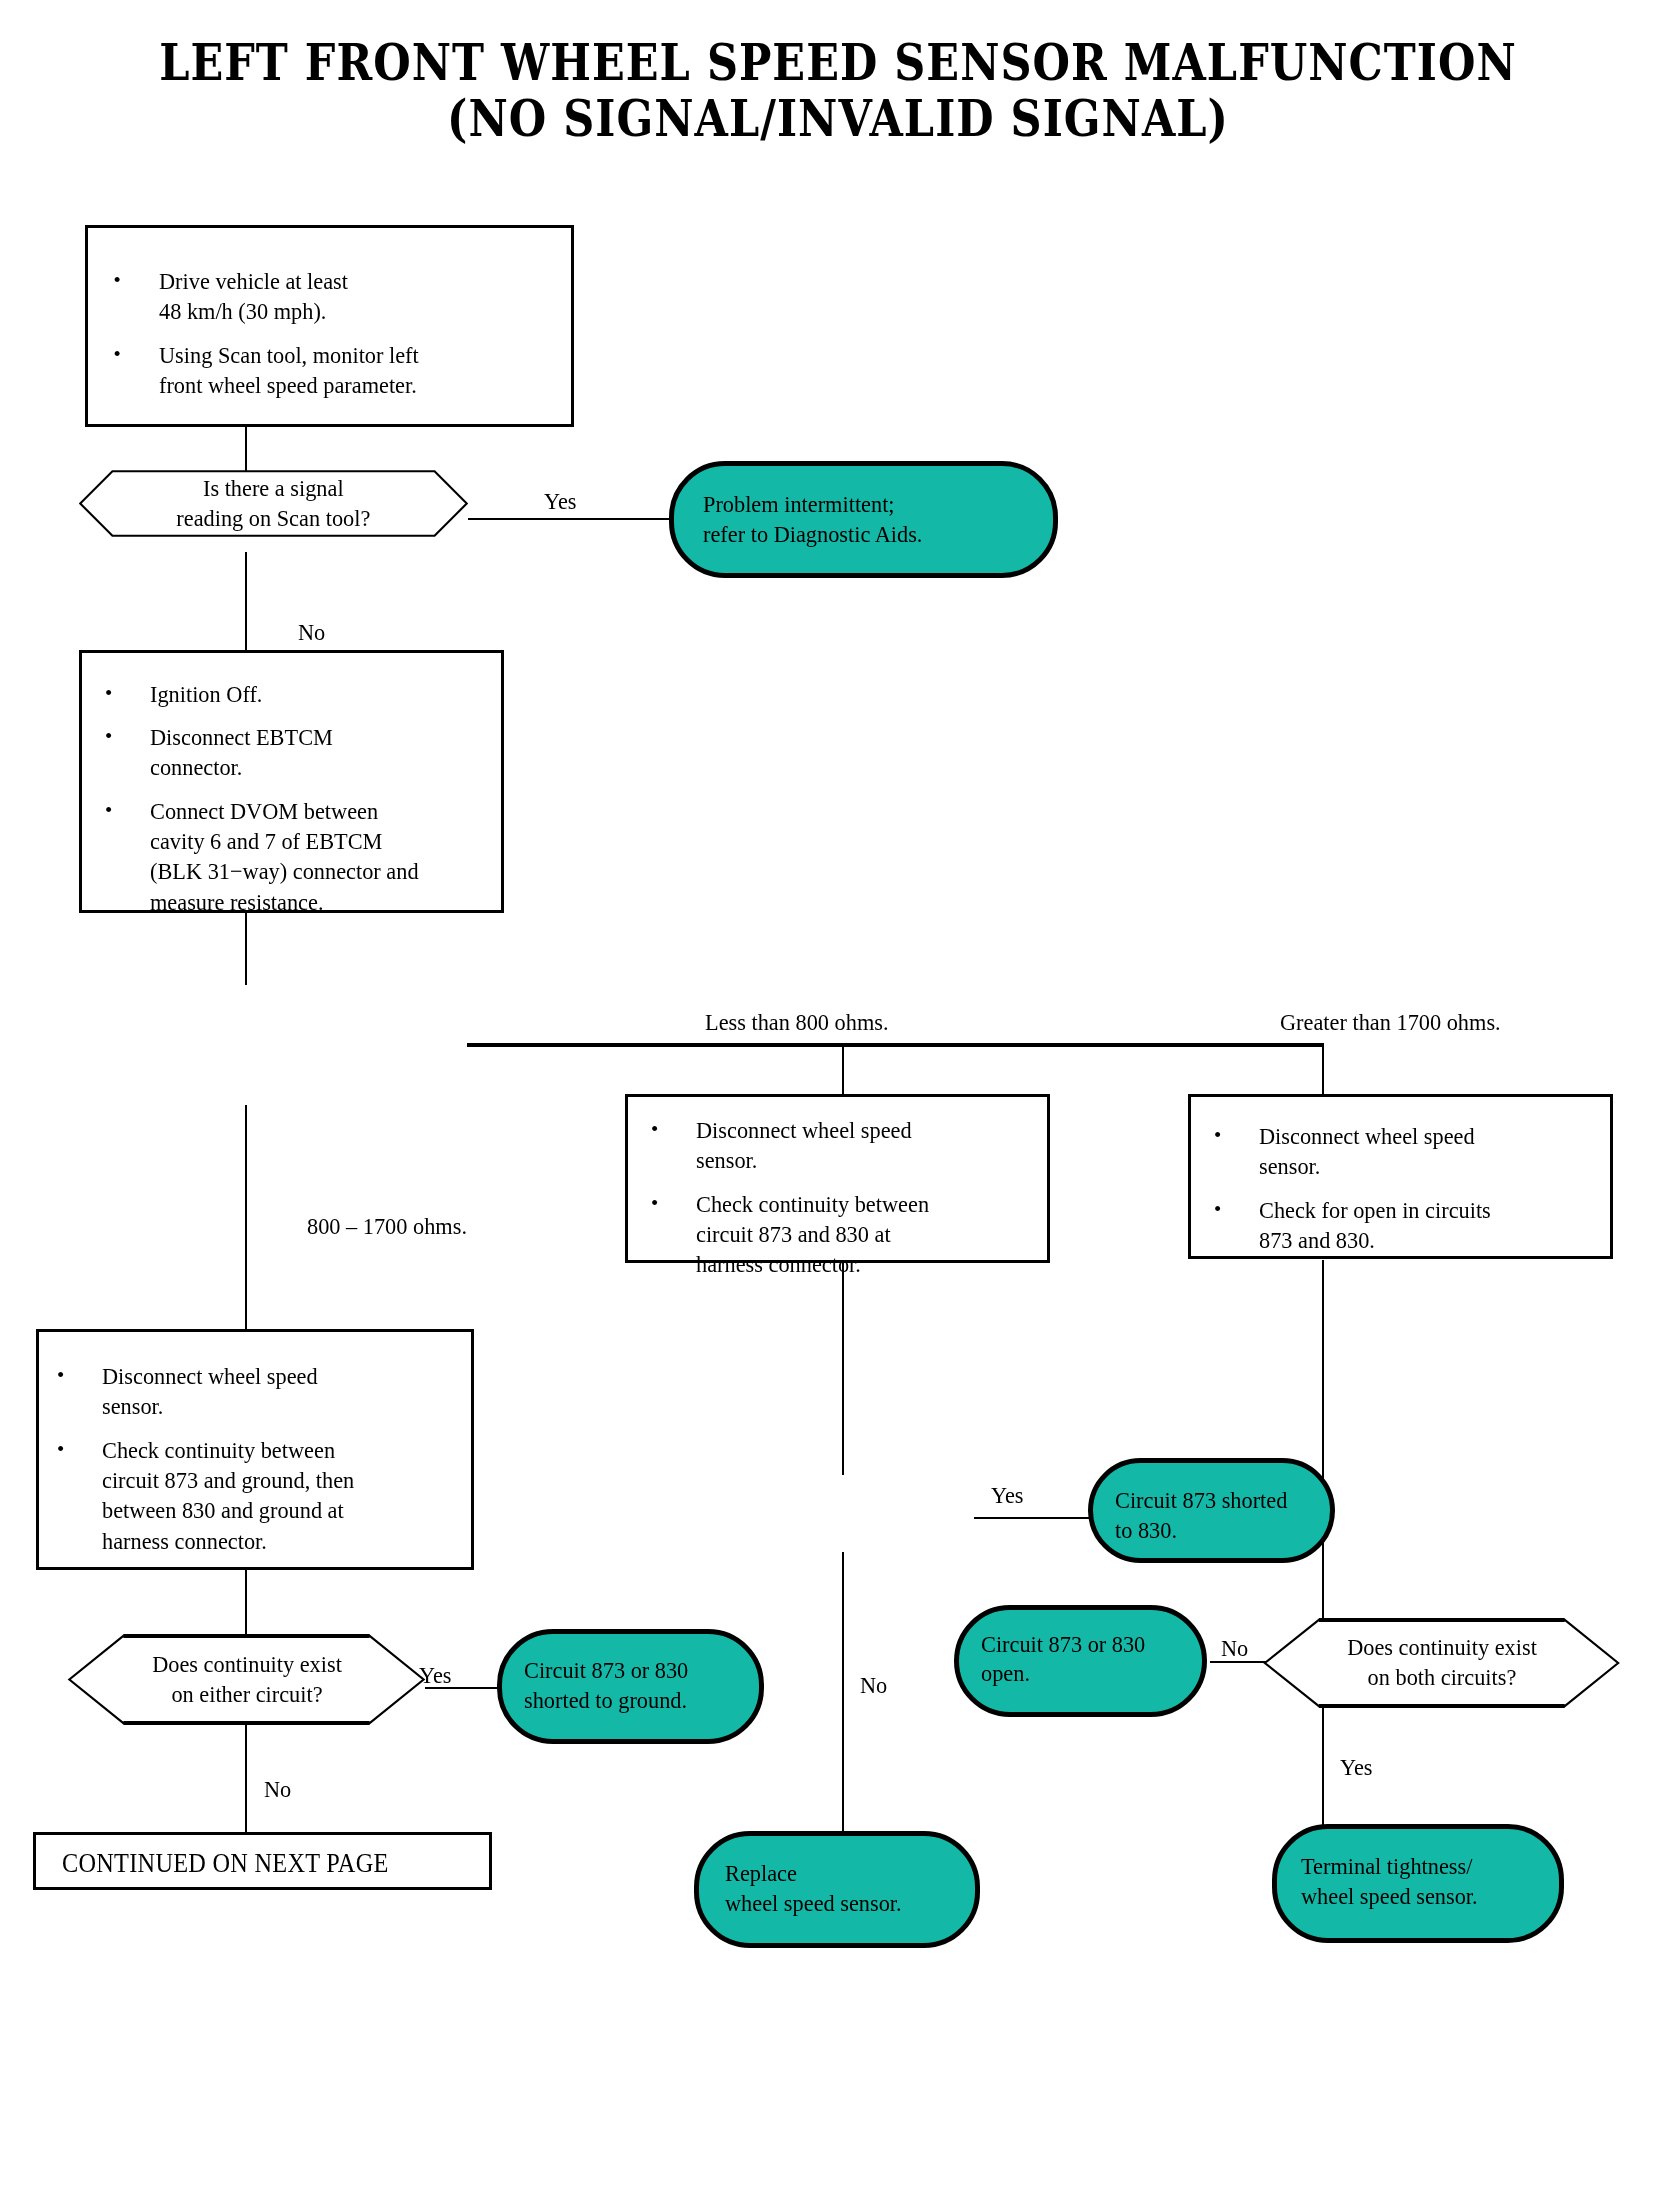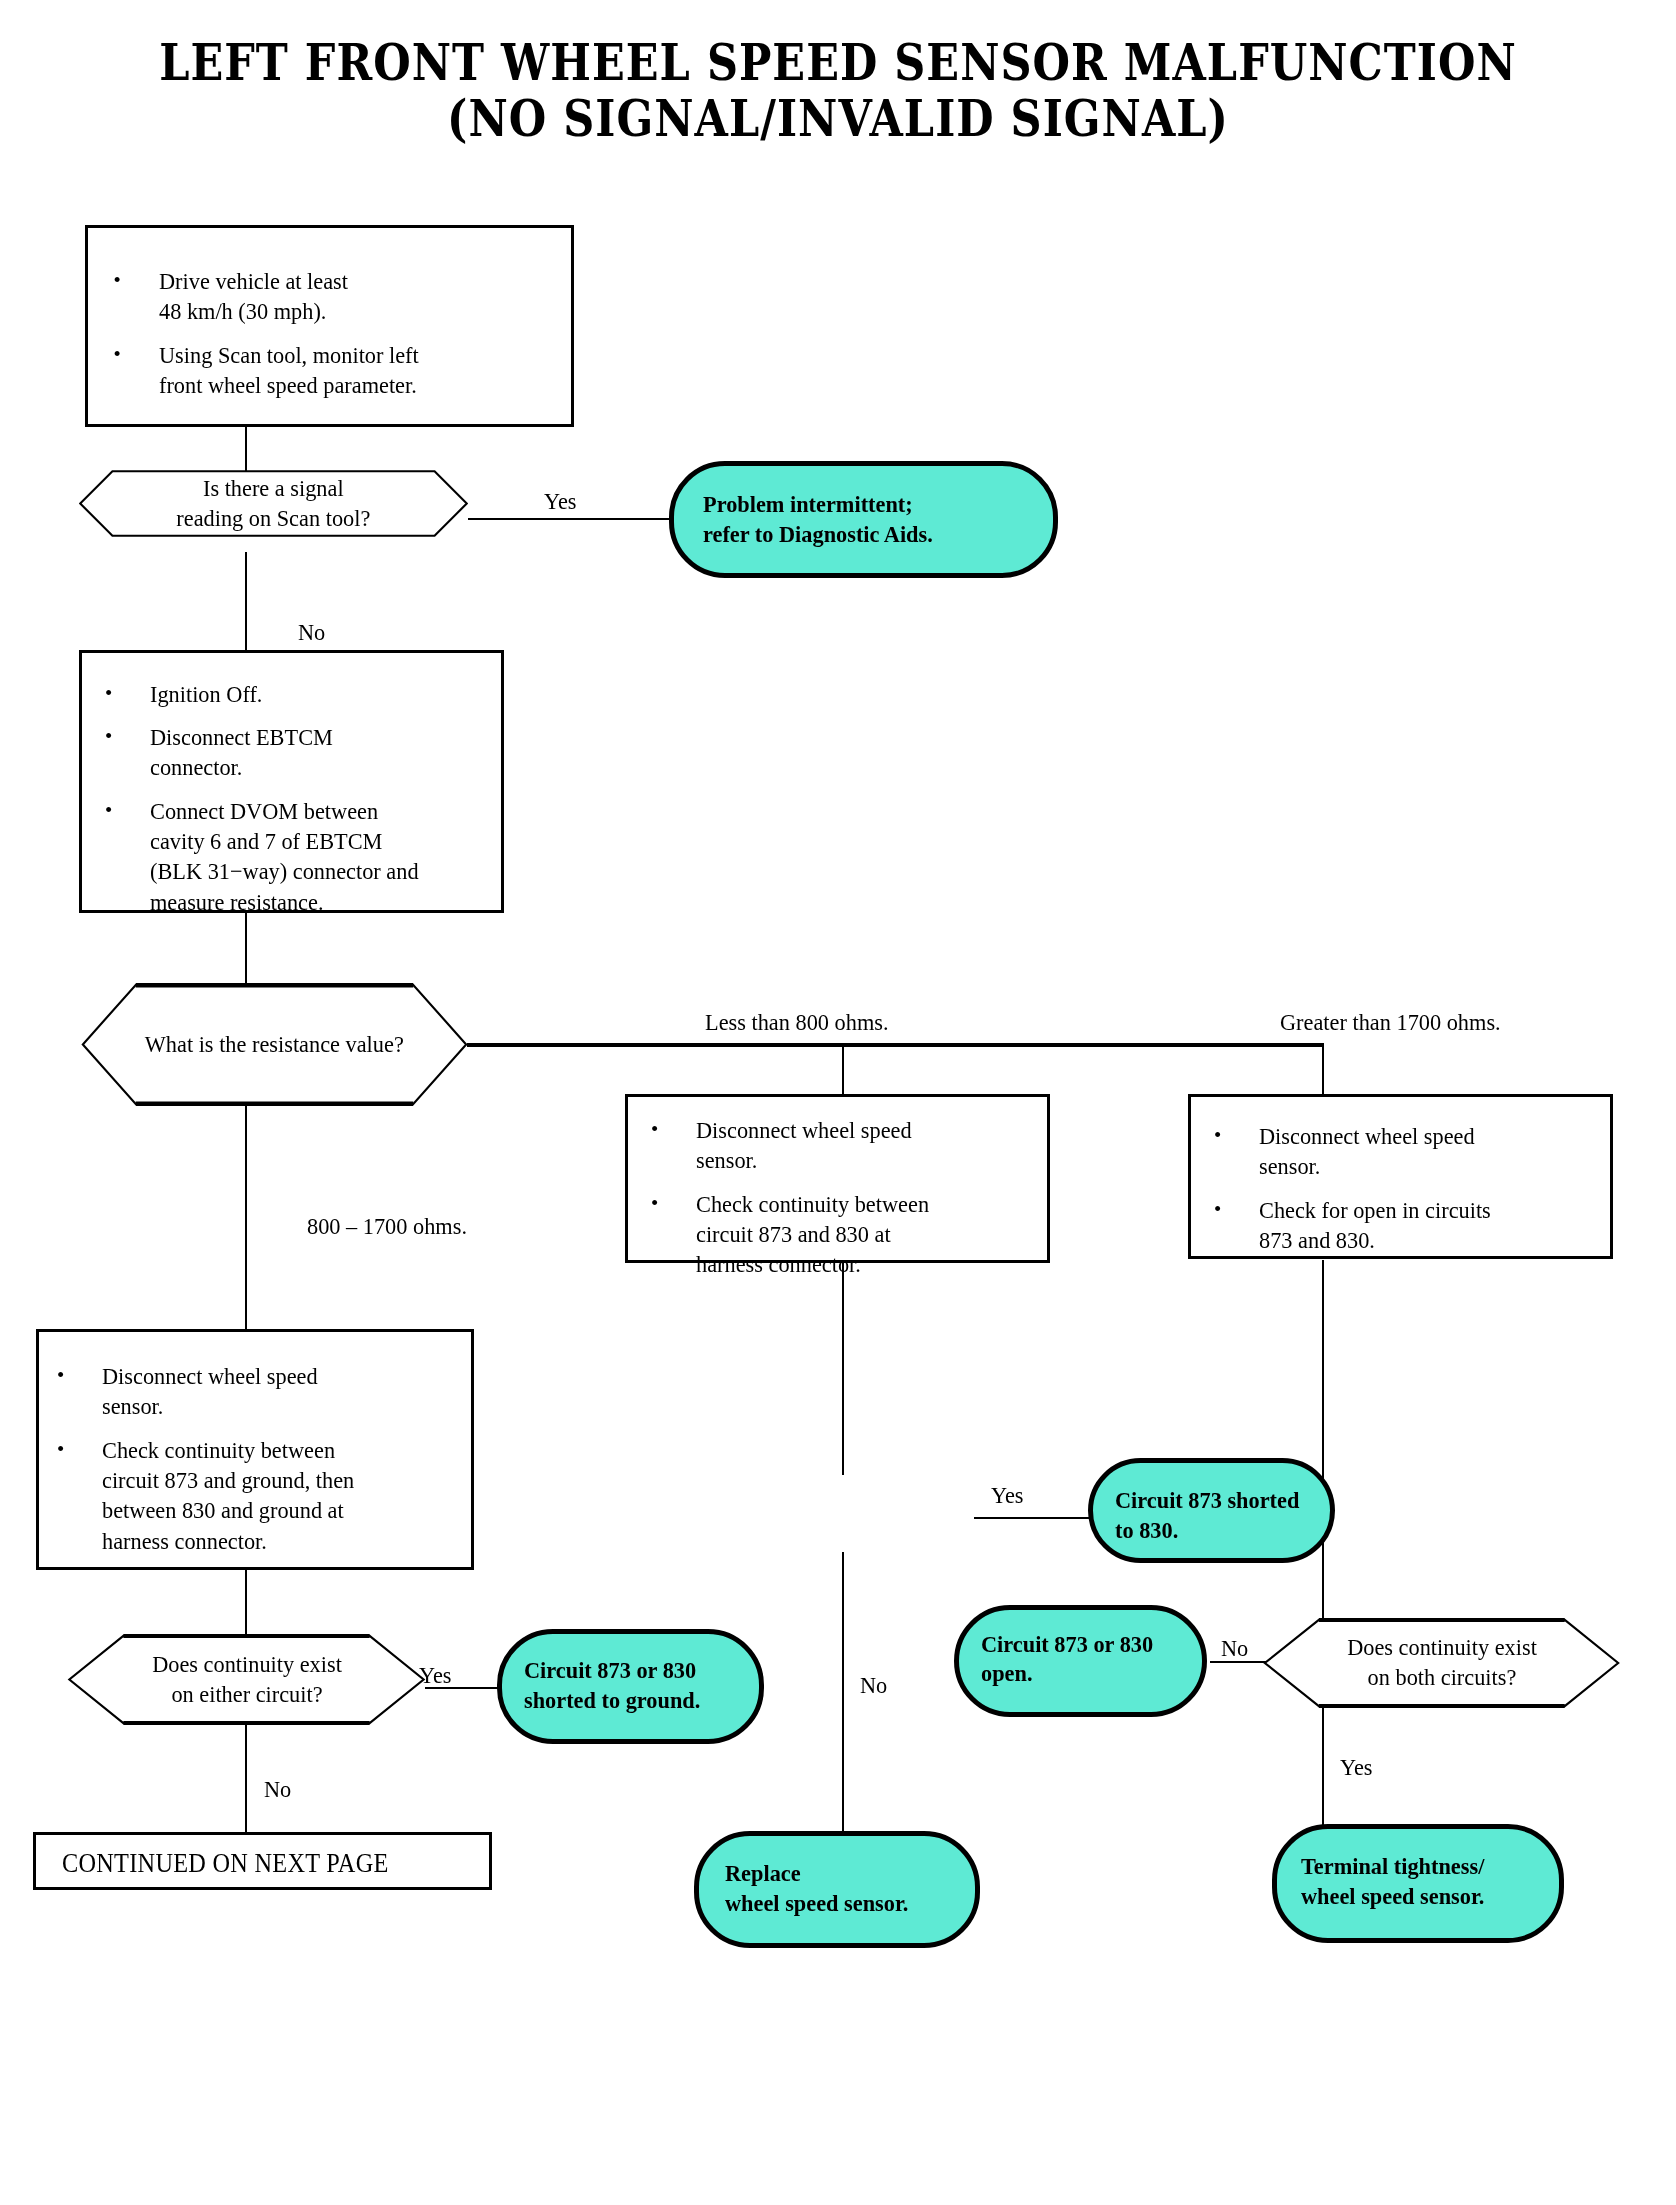--- a/index.html
+++ b/index.html
@@ -40,22 +40,21 @@
     position: absolute;
     box-sizing: border-box;
     border: 3px solid #000;
     background: #fff;
   }
   .term {
     position: absolute;
     box-sizing: border-box;
     border: 5.5px solid #000;
     border-radius: 56px;
-    background: #5eead4;
-    font-weight: bold;
+    background: #14b8a6;
   }
   .hexwrap {
     position: absolute;
   }
   .hexwrap svg {
     position: absolute;
     left: 0;
     top: 0;
     display: block;
   }
@@ -216,30 +215,20 @@
       <div class="bullet-row">
         <span class="bullet-dot">•</span>
         <span class="bullet-txt">Connect DVOM between
 cavity 6 and 7 of EBTCM
 (BLK 31−way) connector and
 measure resistance.</span>
       </div>
     </div>
   </div>
 
-  <div class="hexwrap" style="left:81px; top:983px; width:387px; height:123px;">
-    <svg width="387" height="123" viewBox="0 0 637 202">
-      <polygon points="90,3 547,3 634,101 547,199 90,199 3,101" fill="#ffffff" stroke="#000000" stroke-width="3.5"></polygon>
-      <line x1="90" y1="3" x2="547" y2="3" stroke="#000000" stroke-width="8"></line>
-      <line x1="90" y1="199" x2="547" y2="199" stroke="#000000" stroke-width="8"></line>
-    </svg>
-    <div class="hextext">
-      <span class="txt txt-c" style="position:relative; left:auto; top:auto;">What is the resistance value?</span>
-    </div>
-  </div>
 
   <span class="label" style="left:544px; top:488px;">Yes</span>
   <span class="label" style="left:298px; top:619px;">No</span>
   <span class="label" style="left:705px; top:1009px;">Less than 800 ohms.</span>
   <span class="label" style="left:1280px; top:1009px;">Greater than 1700 ohms.</span>
   <span class="label" style="left:307px; top:1213px;">800 – 1700 ohms.</span>
 
   <div class="proc" style="left:625px; top:1094px; width:425px; height:169px;">
     <div class="bullets" style="left:23px; top:18px;">
       <div class="bullet-row">

